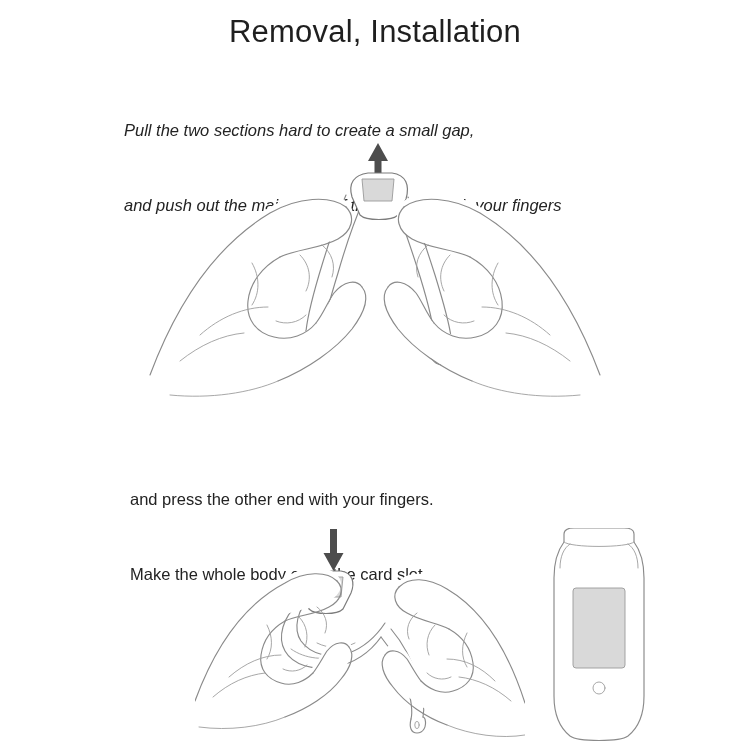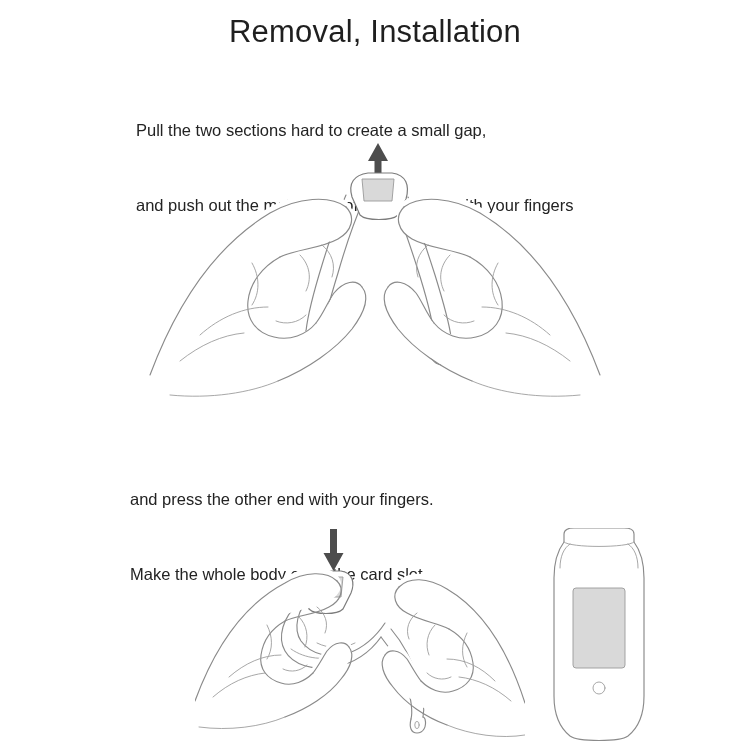--- a/index.html
+++ b/index.html
@@ -33,21 +33,22 @@
   }
   .caption {
     position: absolute;
     font-size: 16.5px;
     line-height: 25px;
     color: #232323;
     white-space: pre;
   }
   .caption-1 {
     top: 68px;
-    left: 136px;
+    left: 124px;
+    font-style: italic;
   }
   .caption-2 {
     top: 437px;
     left: 130px;
   }
   .fig {
     position: absolute;
   }
   .fig-1 { top: 135px; left: 140px; }
   .fig-2 { top: 525px; left: 195px; }

